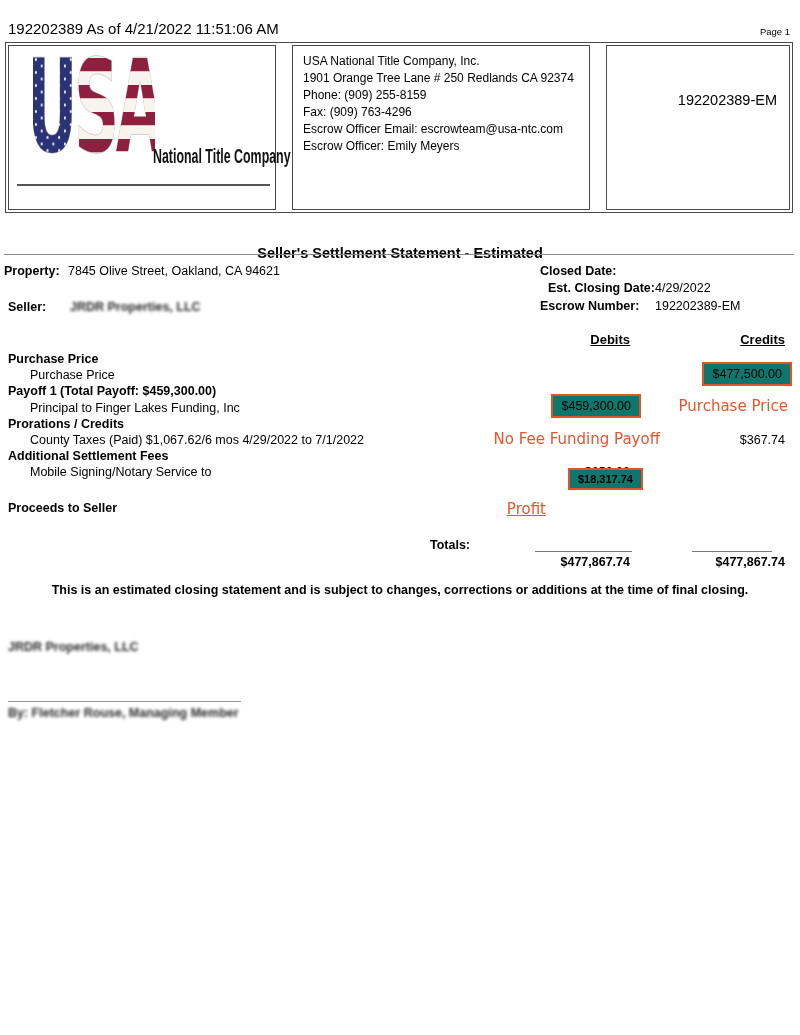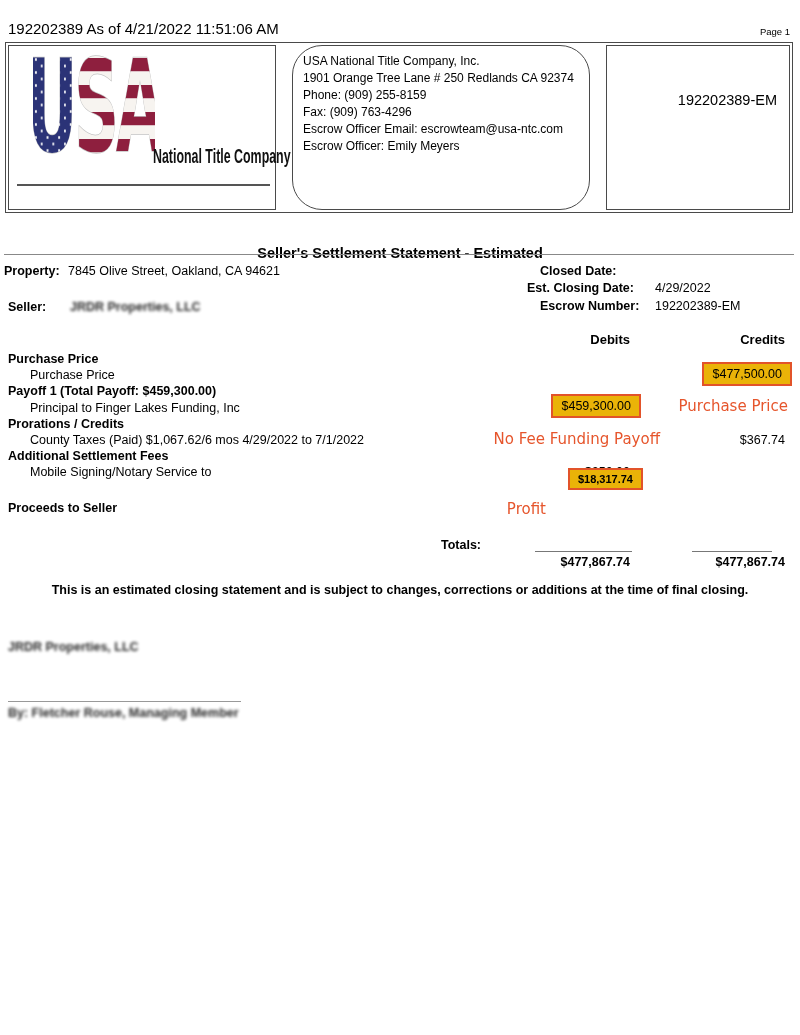--- a/index.html
+++ b/index.html
@@ -15,39 +15,39 @@
   .doc-ref{left:8px;top:20px;font-size:15px;}
   .page-num{right:10px;top:26px;font-size:9.5px;}
 
   
   .header-box{
     position:absolute;left:5px;top:42px;width:788px;height:171px;
     border:1px solid #4a4a4a;padding:2px;display:flex;gap:16px;box-sizing:border-box;background:#fff;
   }
   .cell{border:1px solid #4a4a4a;box-sizing:border-box;background:#fff;}
   .logo-cell{width:268px;position:relative;}
-  .info-cell{width:298px;padding:7px 10px;font-size:12px;line-height:17px;border-radius:30px;}
+  .info-cell{width:298px;padding:7px 10px;font-size:12px;line-height:17px;}
   .file-cell{flex:1;position:relative;}
   .file-num{position:absolute;top:46px;right:12px;font-size:14.5px;}
   .logo-svg{position:absolute;left:24px;top:8px;}
   .logo-name{
     position:absolute;left:144px;top:99px;font-size:20px;font-weight:bold;
     transform:scaleX(0.62);transform-origin:left top;white-space:nowrap;color:#111;
   }
   .logo-rule{position:absolute;left:8px;right:5px;top:138px;border-top:2px solid #555;}
 
   
   .doc-title{left:0;right:0;top:245px;text-align:center;font-weight:bold;font-size:14.5px;}
   .title-rule{left:4px;right:6px;top:254px;border-top:1px solid #888;}
 
   
-  .colhead{font-size:13px;font-weight:bold;}
+  .colhead{font-size:13px;font-weight:bold;text-decoration:underline;}
   .hlbox{
     border:2px solid var(--color-highlight_border,#E2532A);
-    padding:3px 8px;background:#eab308;
+    padding:3px 8px;background:#0f766e;
   }
   .ann{
     color:var(--color-annotation,#E6552C);
     font-family:"DejaVu Sans",sans-serif;font-size:15px;
   }
   .total-line{border-top:1px solid #777;height:0;}
   .disclaimer{left:0;right:0;top:583px;text-align:center;font-weight:bold;}
   .sig-line{left:8px;top:701px;width:233px;border-top:1px solid #999;height:0;}
 </style>
 </head>
@@ -89,21 +89,21 @@
       <div class="file-num">192202389-EM</div>
     </div>
   </div>
 
   <div class="abs doc-title">Seller's Settlement Statement - Estimated</div>
   <div class="abs title-rule"></div>
 
   <span class="abs b" style="left:4px;top:264px;">Property:</span>
   <span class="abs" style="left:68px;top:264px;">7845 Olive Street, Oakland, CA 94621</span>
   <span class="abs b" style="left:540px;top:264px;">Closed Date:</span>
-  <span class="abs b" style="left:519px;top:281px;padding-left:8px;">Est. Closing Date:</span>
+  <span class="abs b" style="left:540px;top:281px;padding-left:8px;">Est. Closing Date:</span>
   <span class="abs" style="left:655px;top:281px;">4/29/2022</span>
   <span class="abs b" style="left:8px;top:300px;">Seller:</span>
   <span class="abs b blur" style="left:70px;top:300px;">JRDR Properties, LLC</span>
   <span class="abs b" style="left:540px;top:299px;">Escrow Number:</span>
   <span class="abs" style="left:655px;top:299px;">192202389-EM</span>
 
   <span class="abs colhead" style="right:170px;top:332px;">Debits</span>
   <span class="abs colhead" style="right:15px;top:332px;">Credits</span>
 
   <span class="abs b" style="left:8px;top:352px;">Purchase Price</span>
@@ -118,24 +118,24 @@
   <span class="abs b" style="left:8px;top:417px;">Prorations / Credits</span>
   <span class="abs" style="left:30px;top:433px;">County Taxes (Paid) $1,067.62/6 mos 4/29/2022 to 7/1/2022</span>
   <span class="abs ann" style="right:140px;top:430px;">No Fee Funding Payoff</span>
   <span class="abs" style="right:15px;top:433px;">$367.74</span>
 
   <span class="abs b" style="left:8px;top:449px;">Additional Settlement Fees</span>
   <span class="abs" style="left:30px;top:465px;">Mobile Signing/Notary Service to</span>
   <span class="abs" style="right:170px;top:465px;">$250.00</span>
 
   <span class="abs b" style="left:8px;top:501px;">Proceeds to Seller</span>
-  <span class="abs ann" style="right:254px;top:500px;">Profit</span>
+  <span class="abs ann" style="right:254px;top:500px;text-decoration:underline;">Profit</span>
   <span class="abs hlbox b" style="right:157px;top:468px;font-size:11px;">$18,317.74</span>
 
-  <span class="abs b" style="right:319px;top:538px;text-align:center;">Totals:</span>
+  <span class="abs b" style="right:330px;top:538px;text-align:center;">Totals:</span>
   <div class="abs total-line" style="right:168px;top:551px;width:97px;"></div>
   <div class="abs total-line" style="right:28px;top:551px;width:80px;"></div>
   <span class="abs b" style="right:170px;top:555px;">$477,867.74</span>
   <span class="abs b" style="right:15px;top:555px;">$477,867.74</span>
 
   <div class="abs disclaimer">This is an estimated closing statement and is subject to changes, corrections or additions at the time of final closing.</div>
 
   <span class="abs b blur" style="left:8px;top:640px;">JRDR Properties, LLC</span>
   <div class="abs sig-line"></div>
   <span class="abs b blur" style="left:8px;top:706px;">By: Fletcher Rouse, Managing Member</span>

